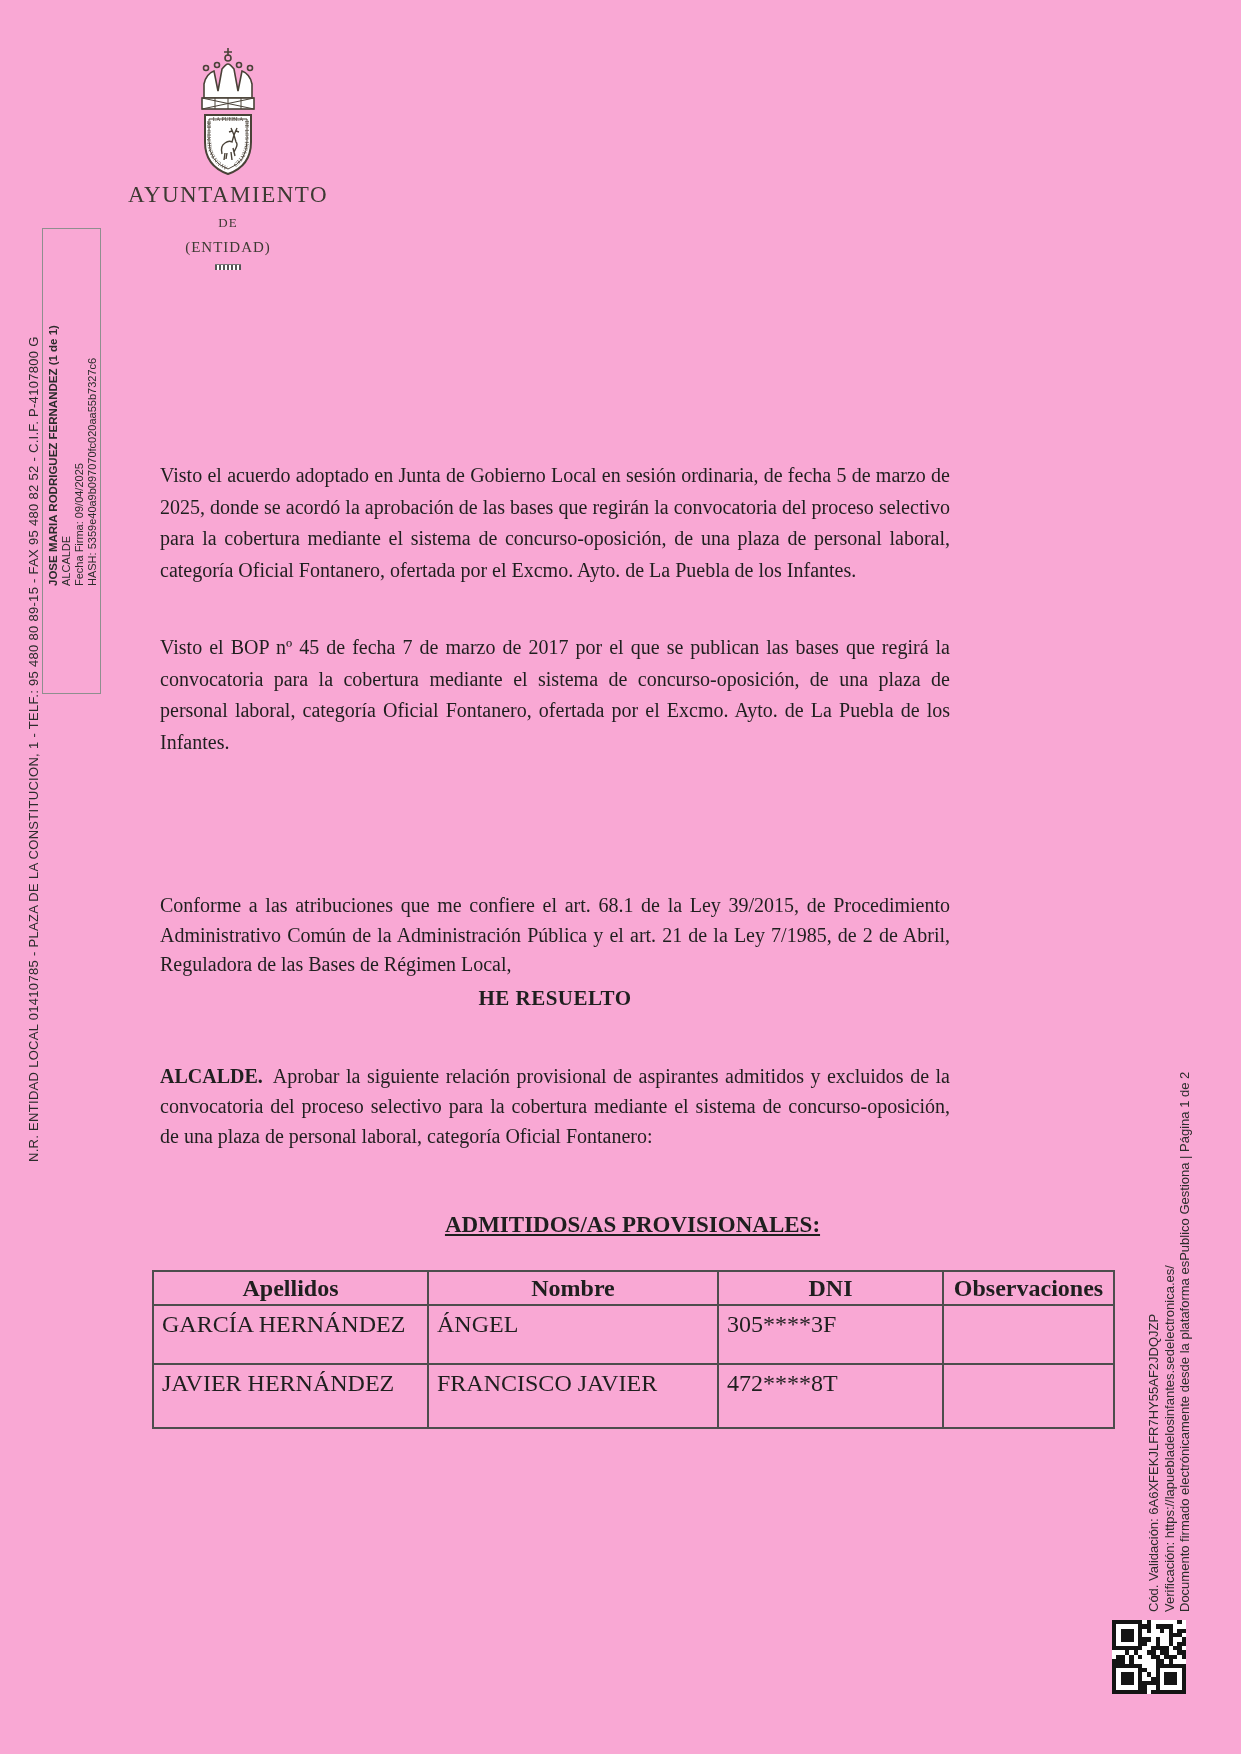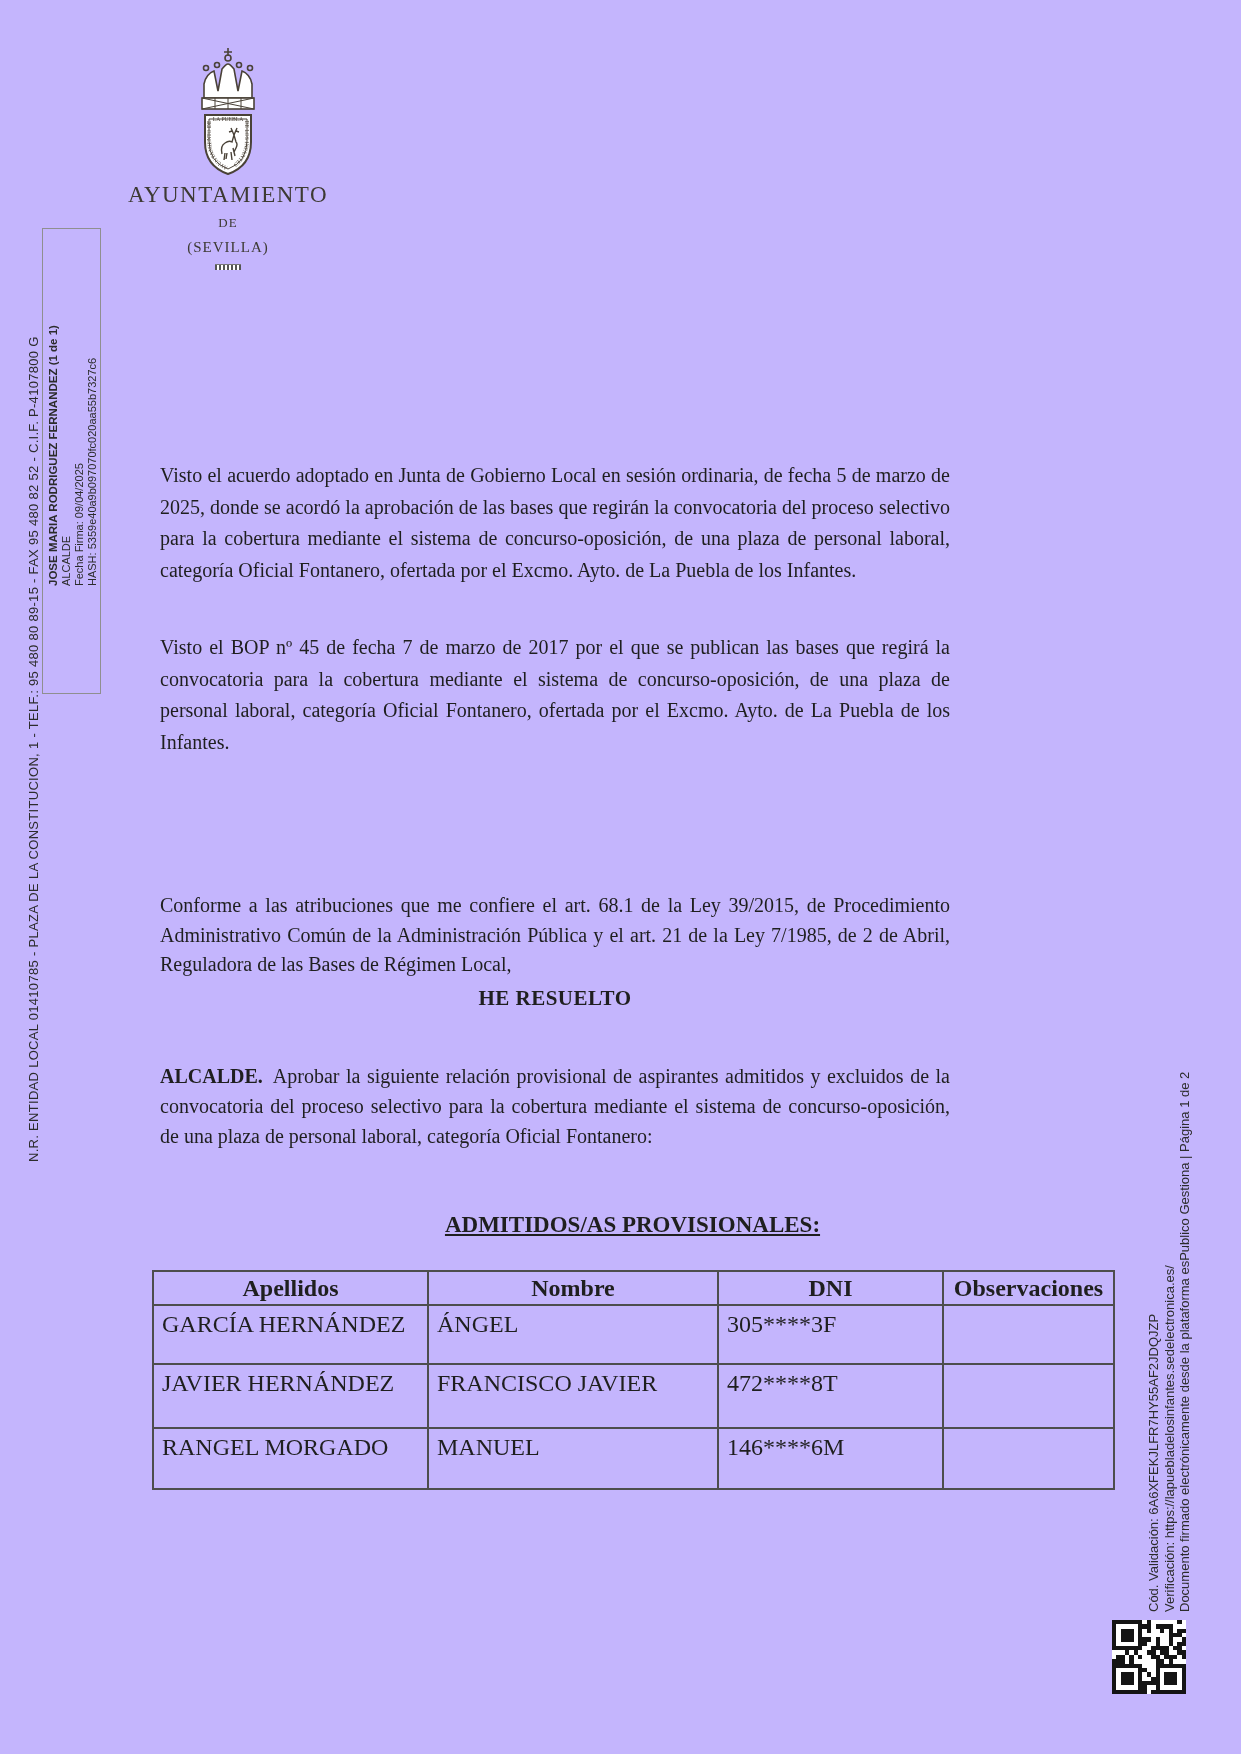--- a/index.html
+++ b/index.html
@@ -1,16 +1,16 @@
 <!DOCTYPE html>
 <html><head>
 <meta charset="utf-8">
 <style>
   html,body{margin:0;padding:0;background:#e8e8e8;}
-  .page{position:relative;width:1241px;height:1754px;background:#c4b5fd;margin:0 auto;
+  .page{position:relative;width:1241px;height:1754px;background:#f9a8d4;margin:0 auto;
         font-family:"Liberation Serif",serif;color:#1f1f1f;overflow:hidden;}
 
   
   .crest{position:absolute;left:182px;top:36px;width:92px;height:142px;}
   .hdr{position:absolute;left:58px;top:182px;width:340px;text-align:center;color:#3d3a33;}
   .hdr .l1{font-size:23px;letter-spacing:1.5px;}
   .hdr .l2{font-size:13px;margin-top:7px;letter-spacing:1px;}
   .hdr .l3{font-size:22px;margin-top:7px;letter-spacing:.5px;white-space:nowrap;}
   .hdr .l4{font-size:15px;margin-top:8px;letter-spacing:1px;}
   .squig{width:26px;height:5px;margin:8px auto 0;
@@ -86,21 +86,21 @@
       <g stroke-width="1.4">
         <path d="M40 118 Q38 110 43 107 Q47 104 50 106 L52 99 L54 106 Q56 108 54 112 L52 116 M43 117 L42 124 M49 116 L50 124 M45 117 L44 123 M51 112 L53 120"></path>
         <path d="M52 99 L49 92 M52 99 L55 92 M50 95 L47 96 M54 95 L57 96"></path>
       </g>
     </svg>
   </div>
 
   <div class="hdr">
     <div class="l1">AYUNTAMIENTO</div>
     <div class="l2">DE</div>
-    <div class="l4">(SEVILLA)</div>
+    <div class="l4">(ENTIDAD)</div>
     <div class="squig"></div>
   </div>
 
 
   <p class="para p1">Visto el acuerdo adoptado en Junta de Gobierno Local en sesión ordinaria, de fecha 5 de marzo de 2025, donde se acordó la aprobación de las bases que regirán la convocatoria del proceso selectivo para la cobertura mediante el sistema de concurso-oposición, de una plaza de personal laboral, categoría Oficial Fontanero, ofertada por el Excmo. Ayto. de La Puebla de los Infantes.</p>
   <p class="para p2">Visto el BOP nº 45 de fecha 7 de marzo de 2017 por el que se publican las bases que regirá la convocatoria para la cobertura mediante el sistema de concurso-oposición, de una plaza de personal laboral, categoría Oficial Fontanero, ofertada por el Excmo. Ayto. de La Puebla de los Infantes.</p>
   <p class="para p4">Conforme a las atribuciones que me confiere el art. 68.1 de la Ley 39/2015, de Procedimiento Administrativo Común de la Administración Pública y el art. 21 de la Ley 7/1985, de 2 de Abril, Reguladora de las Bases de Régimen Local,</p>
 
   <div class="resuelto">HE RESUELTO</div>
 
@@ -129,26 +129,20 @@
         <td>ÁNGEL</td>
         <td>305****3F</td>
         <td></td>
       </tr>
       <tr class="r2">
         <td>JAVIER HERNÁNDEZ</td>
         <td>FRANCISCO JAVIER</td>
         <td>472****8T</td>
         <td></td>
       </tr>
-      <tr class="r3">
-        <td>RANGEL MORGADO</td>
-        <td>MANUEL</td>
-        <td>146****6M</td>
-        <td></td>
-      </tr>
     </tbody>
   </table>
 
   <div class="vrot entity">N.R. ENTIDAD LOCAL 01410785 - PLAZA DE LA CONSTITUCION, 1 - TELF.: 95 480 80 89-15 - FAX 95 480 82 52 - C.I.F. P-4107800 G</div>
   <div class="sigbox"></div>
   <div class="vrot sigblock">
     <div class="nm">JOSE MARIA RODRIGUEZ FERNANDEZ (1 de 1)</div>
     <div>ALCALDE</div>
     <div>Fecha Firma: 09/04/2025</div>
     <div>HASH: 5359e40a9b097070fc020aa55b7327c6</div>

